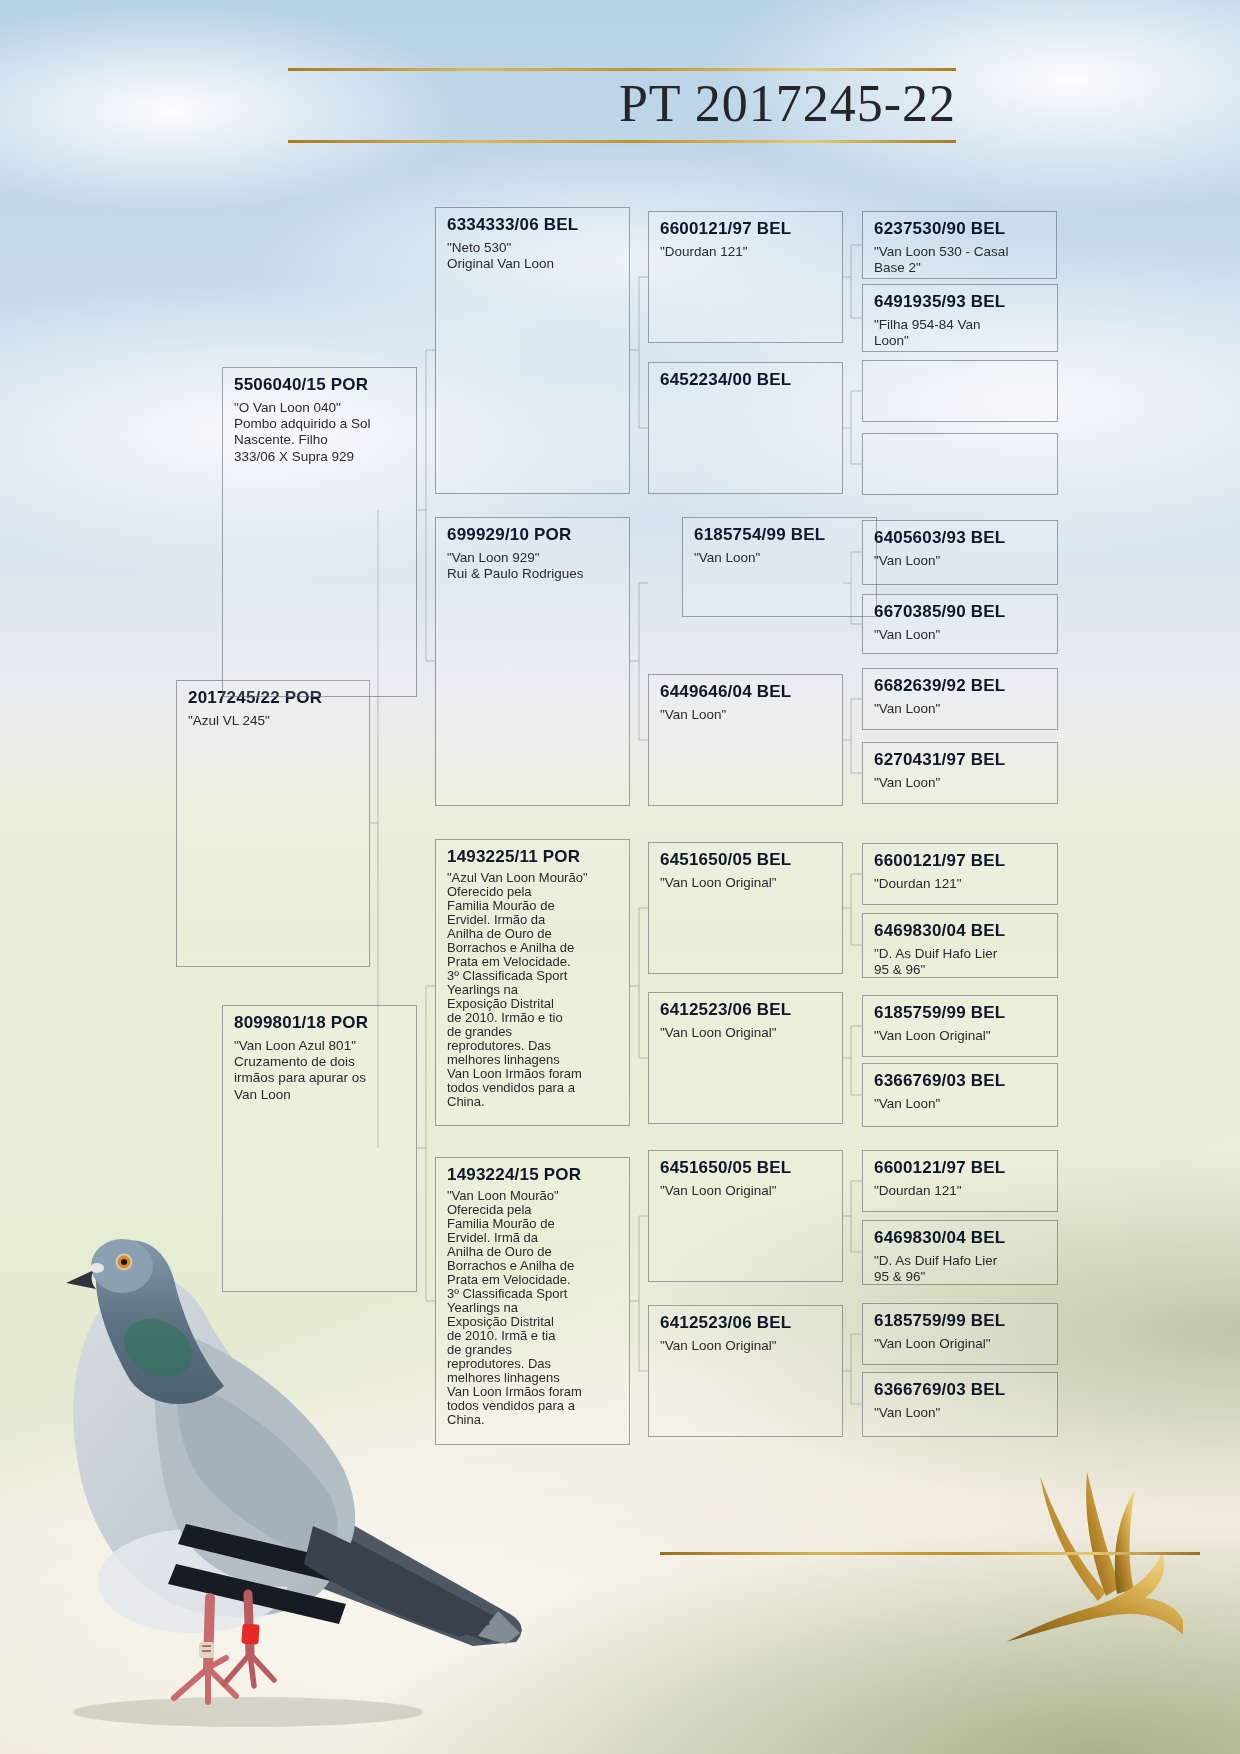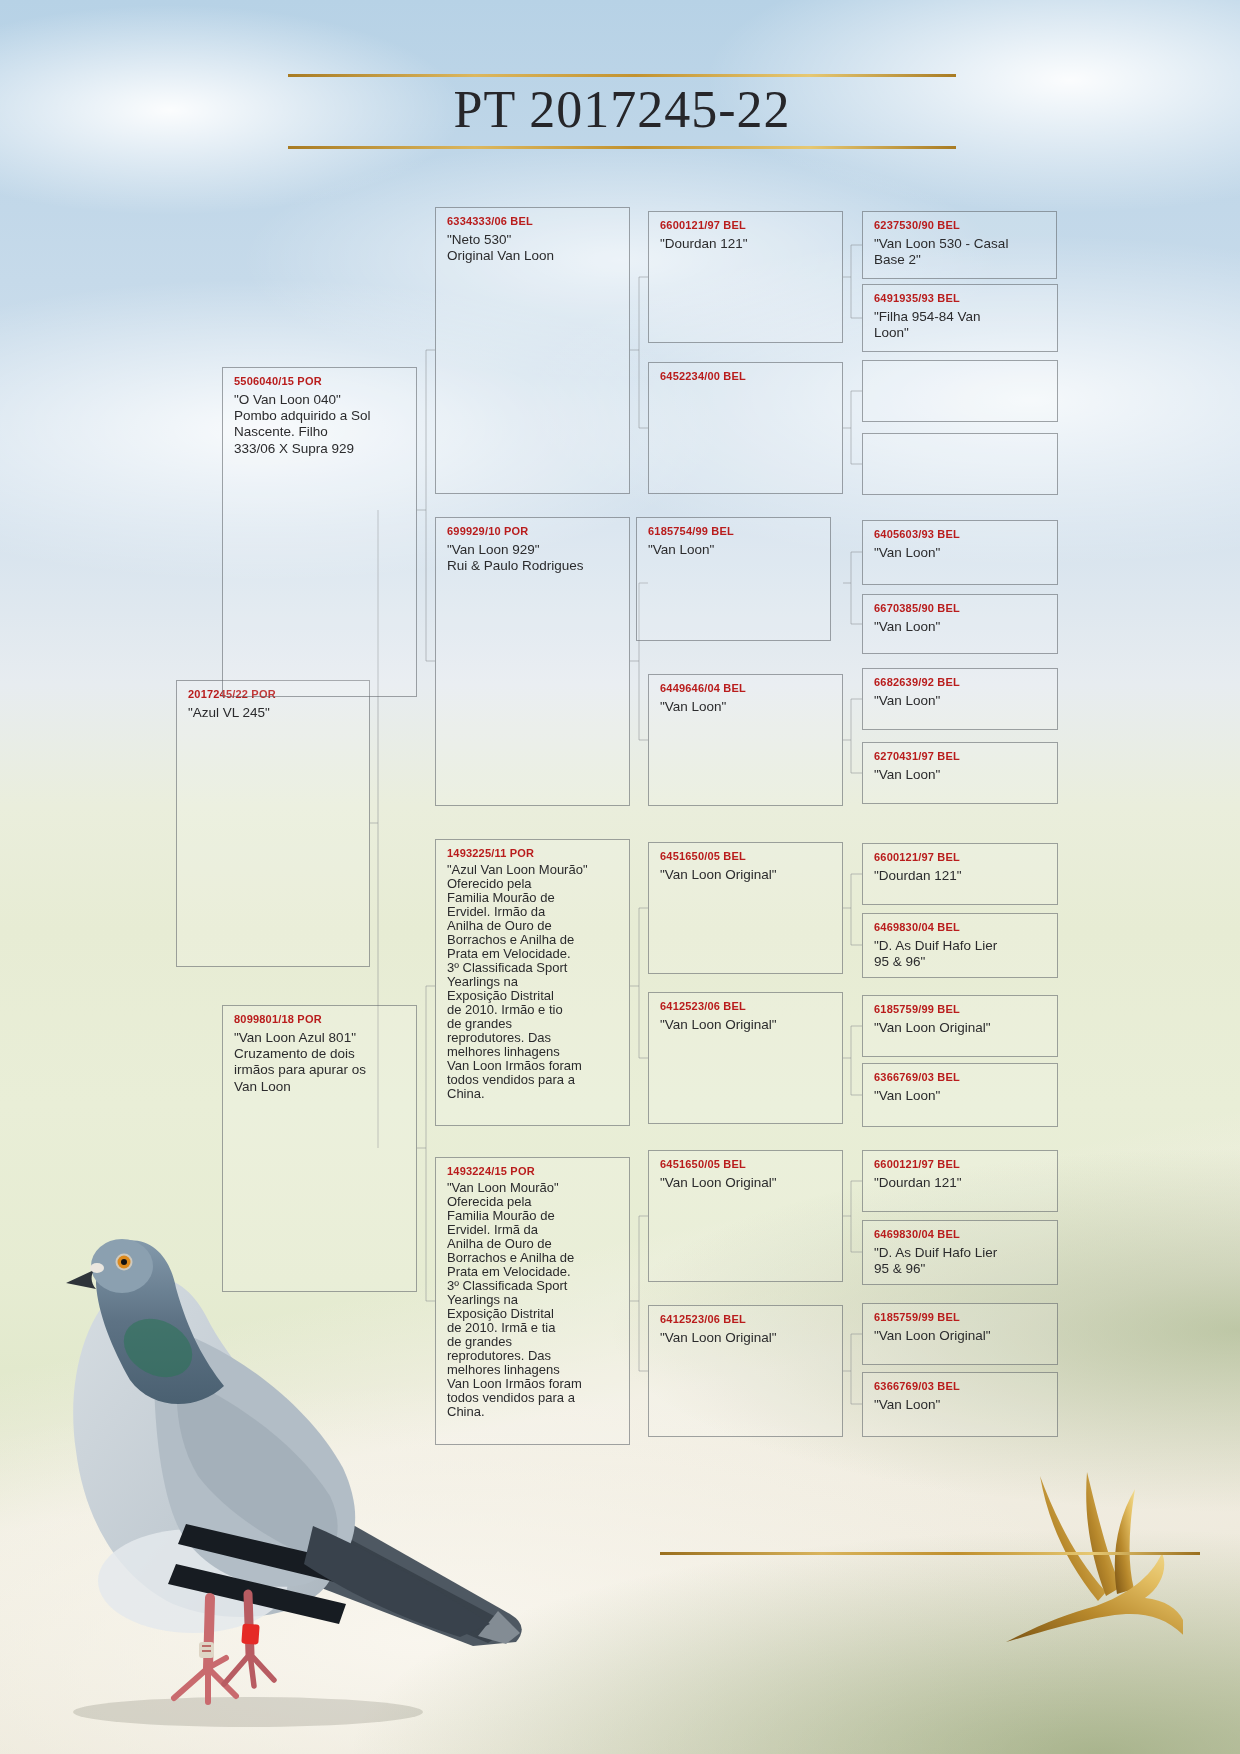--- a/index.html
+++ b/index.html
@@ -14,24 +14,24 @@
       radial-gradient(ellipse 540px 170px at 620px 260px, rgba(255,255,255,.65), rgba(255,255,255,0) 70%),
       radial-gradient(ellipse 900px 260px at 1240px 1330px, rgba(125,150,90,.45), rgba(125,150,90,0) 70%),
       radial-gradient(ellipse 1000px 300px at 1100px 1754px, rgba(110,135,75,.5), rgba(110,135,75,0) 75%),
       radial-gradient(ellipse 900px 330px at 420px 1640px, rgba(250,247,240,.9), rgba(250,247,240,0) 78%),
       linear-gradient(168deg, rgba(255,255,255,0) 68%, rgba(246,241,233,.85) 76%, rgba(242,236,226,.9) 88%, rgba(236,230,218,.85) 100%),
       linear-gradient(180deg,#b7d2e6 0%,#c6daea 16%,#d6e3ee 30%,#e7ecf0 39%,#eaeedc 46%,#e7ecd4 53%,#e9eed7 63%,#e6ecd2 73%,#dfe7c9 82%,#d2deb7 90%,#bfcf9e 96%,#b2c38d 100%);}
   .connectors{position:absolute;left:0;top:0;z-index:1;}
   .box{position:absolute;border:1px solid rgba(88,93,99,.55);
        background:rgba(255,255,255,.13);box-sizing:border-box;
        padding:7px 9px 4px 11px;z-index:2;}
-  .ring{font-weight:bold;font-size:11px;color:#b91c1c;letter-spacing:.2px;}
+  .ring{font-weight:bold;font-size:17px;color:#0f172a;letter-spacing:.2px;}
   .desc{font-size:13.5px;line-height:1.2;color:#2b2b2d;white-space:pre-line;margin-top:5px;}
   .desc.tight{font-size:13px;line-height:1.075;margin-top:4px;}
-  .titleblock{position:absolute;left:288px;top:74px;width:668px;z-index:3;text-align:center;}
+  .titleblock{position:absolute;left:288px;top:68px;width:668px;z-index:3;text-align:right;}
   .goldline{height:3px;background:linear-gradient(90deg,#a87b23,#dcb75e 28%,#c2922f 52%,#e6c873 78%,#a87b23);}
   .maintitle{font-family:"Liberation Serif",serif;font-size:52px;color:#26262a;
              letter-spacing:1px;padding:6px 0 8px 0;line-height:1.05;}
   .logoblock{position:absolute;left:660px;top:1540px;width:540px;z-index:5;text-align:center;}
   .logotext{font-family:"Liberation Serif",serif;font-size:57px;color:#3a3a3c;
             letter-spacing:2px;line-height:1.1;position:relative;z-index:2;}
   .logotext .g4{color:#c08c2c;font-weight:bold;}
   .logoline{margin-top:12px;height:3px;background:linear-gradient(90deg,#9a6f1e,#d9b45c 30%,#bf8f2d 55%,#e6c873 80%,#9a6f1e);}
   .website{font-family:"Liberation Serif",serif;font-size:46px;color:#2d2d2f;margin-top:6px;}
   .goldbird{position:absolute;left:948px;top:1466px;z-index:1;}
@@ -139,21 +139,21 @@
 </div>
 
 <div class="box" style="left:648px;top:211px;width:195px;height:132px">
   <div class="ring">6600121/97 BEL</div>
   <div class="desc">"Dourdan 121"</div>
 </div>
 <div class="box" style="left:648px;top:362px;width:195px;height:132px">
   <div class="ring">6452234/00 BEL</div>
   <div class="desc"></div>
 </div>
-<div class="box" style="left:636px;top:517px;width:195px;height:124px">
+<div class="box" style="left:682px;top:517px;width:195px;height:100px">
   <div class="ring">6185754/99 BEL</div>
   <div class="desc">"Van Loon"</div>
 </div>
 <div class="box" style="left:648px;top:674px;width:195px;height:132px">
   <div class="ring">6449646/04 BEL</div>
   <div class="desc">"Van Loon"</div>
 </div>
 <div class="box" style="left:648px;top:842px;width:195px;height:132px">
   <div class="ring">6451650/05 BEL</div>
   <div class="desc">"Van Loon Original"</div>

